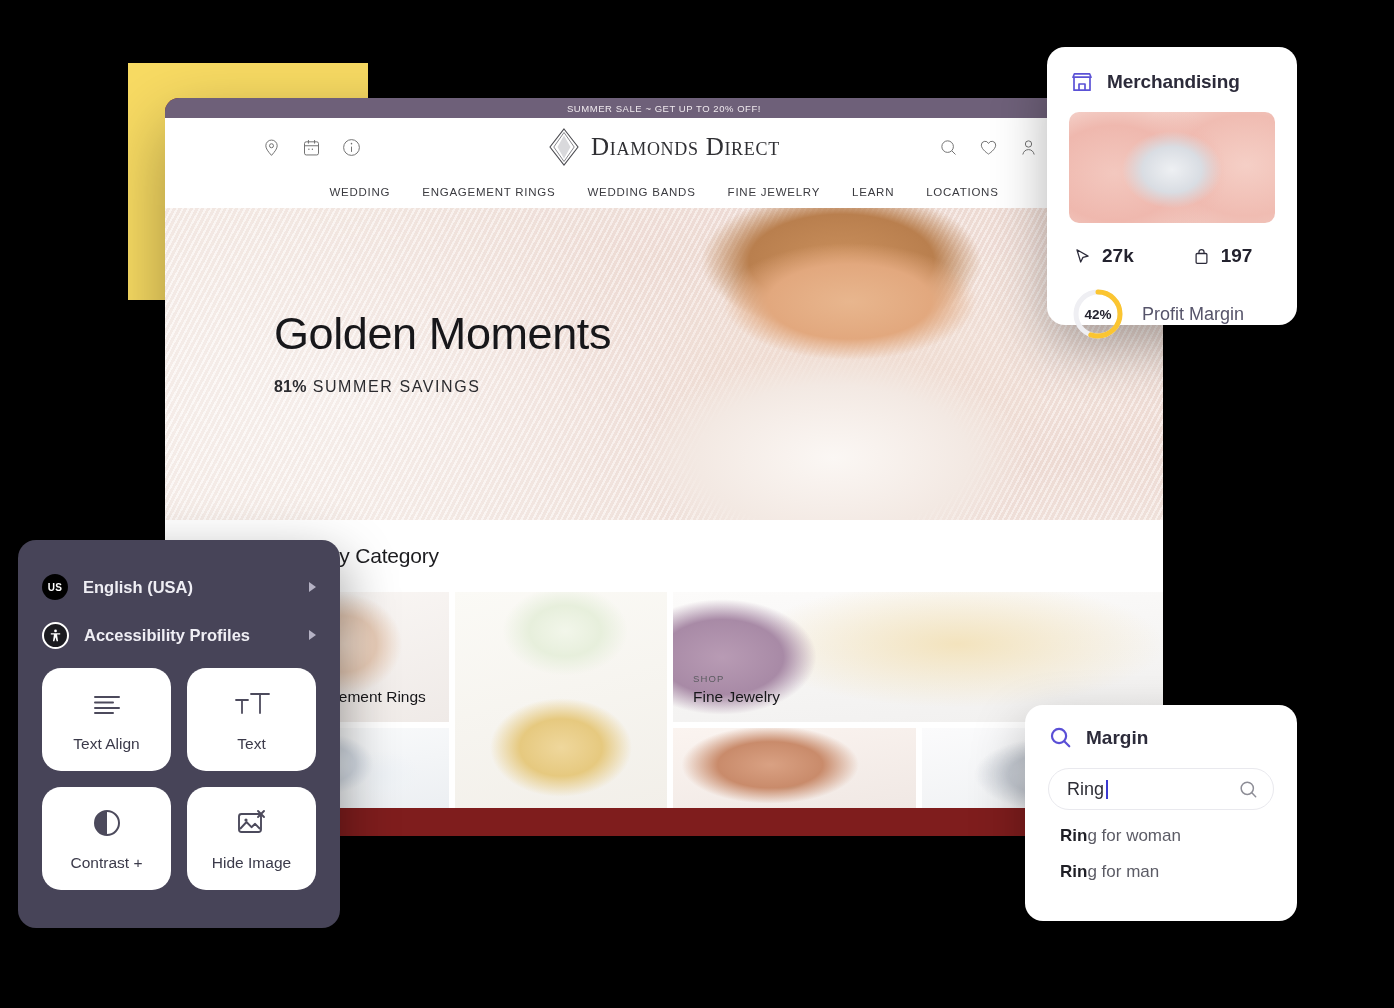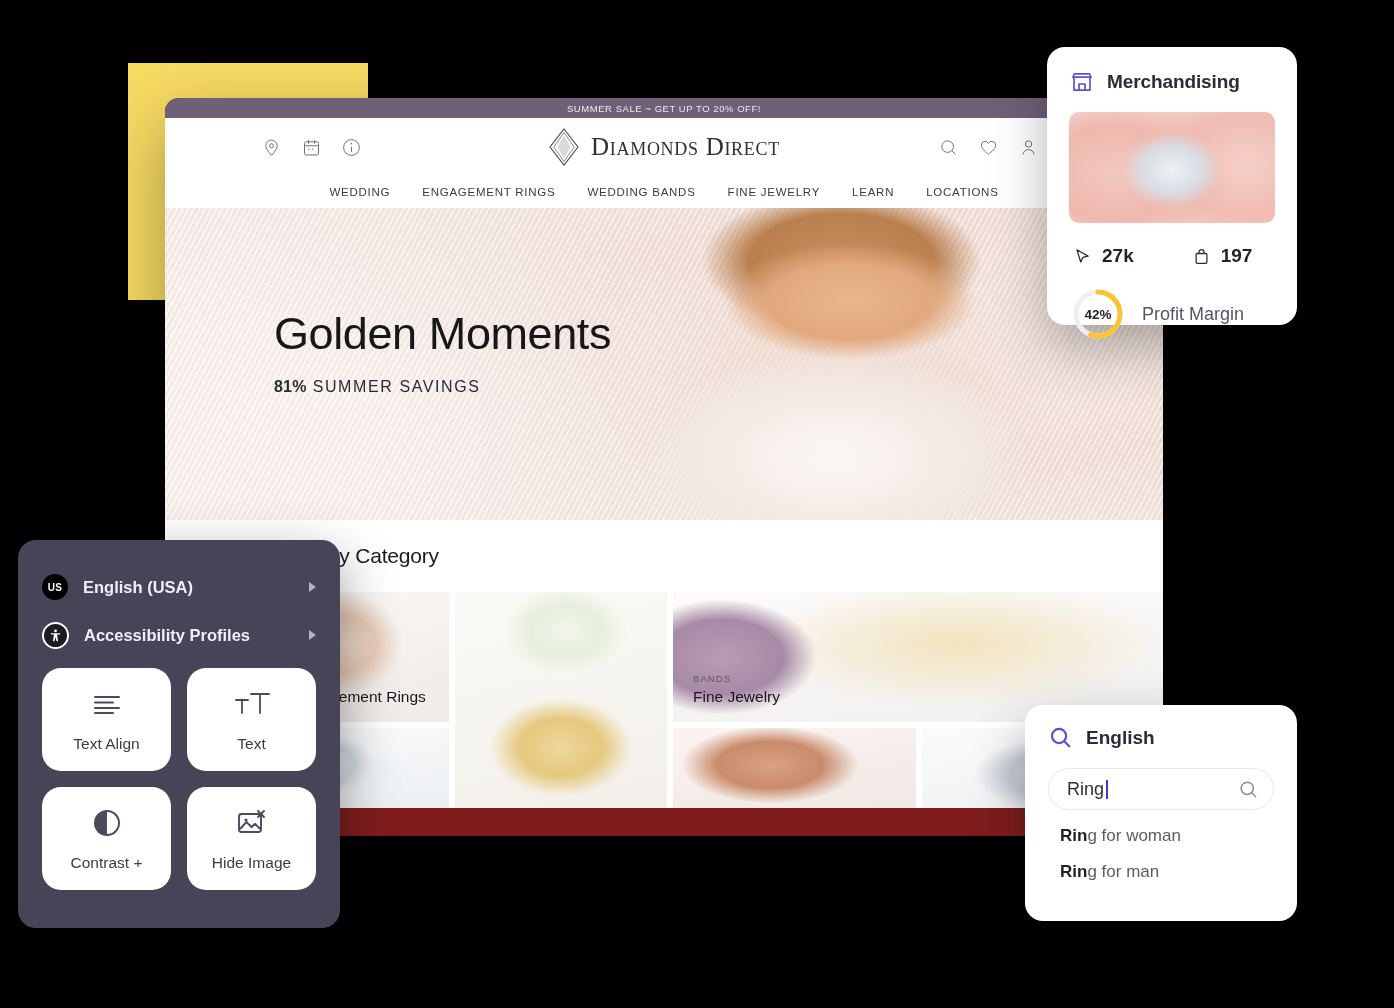--- a/index.html
+++ b/index.html
@@ -320,21 +320,21 @@
             <div class="cap">
               <div class="nm">Engagement Rings</div>
             </div>
           </div>
           <div class="tile t-dia"></div>
         </div>
         <div class="tile t-wb"></div>
         <div>
           <div class="tile t-fj">
             <div class="cap">
-              <div class="shop">BANDS</div>
+              <div class="shop">SHOP</div>
               <div class="nm">Fine Jewelry</div>
             </div>
           </div>
           <div class="fj-row">
             <div class="tile t-gem"></div>
             <div class="tile t-wch"></div>
           </div>
         </div>
       </div>
     </div>
@@ -457,21 +457,21 @@
   </div>
 
   <div class="search-card">
     <div class="search-head">
       <span>
         <svg viewBox="0 0 24 24">
             <circle cx="10.6" cy="10.6" r="6.8"></circle>
             <path d="M15.6 15.6 20.4 20.4" stroke-linecap="round"></path>
           </svg>
       </span>
-      <span class="search-title">English</span>
+      <span class="search-title">Margin</span>
     </div>
 
     <div class="search-field">
       <span class="val" placeholder="Search">Ring</span>
       <span class="caret"></span>
       <span class="mag">
         <svg viewBox="0 0 24 24">
             <circle cx="10.6" cy="10.6" r="7"></circle>
             <path d="M15.8 15.8 20.2 20.2" stroke-linecap="round"></path>
           </svg>

